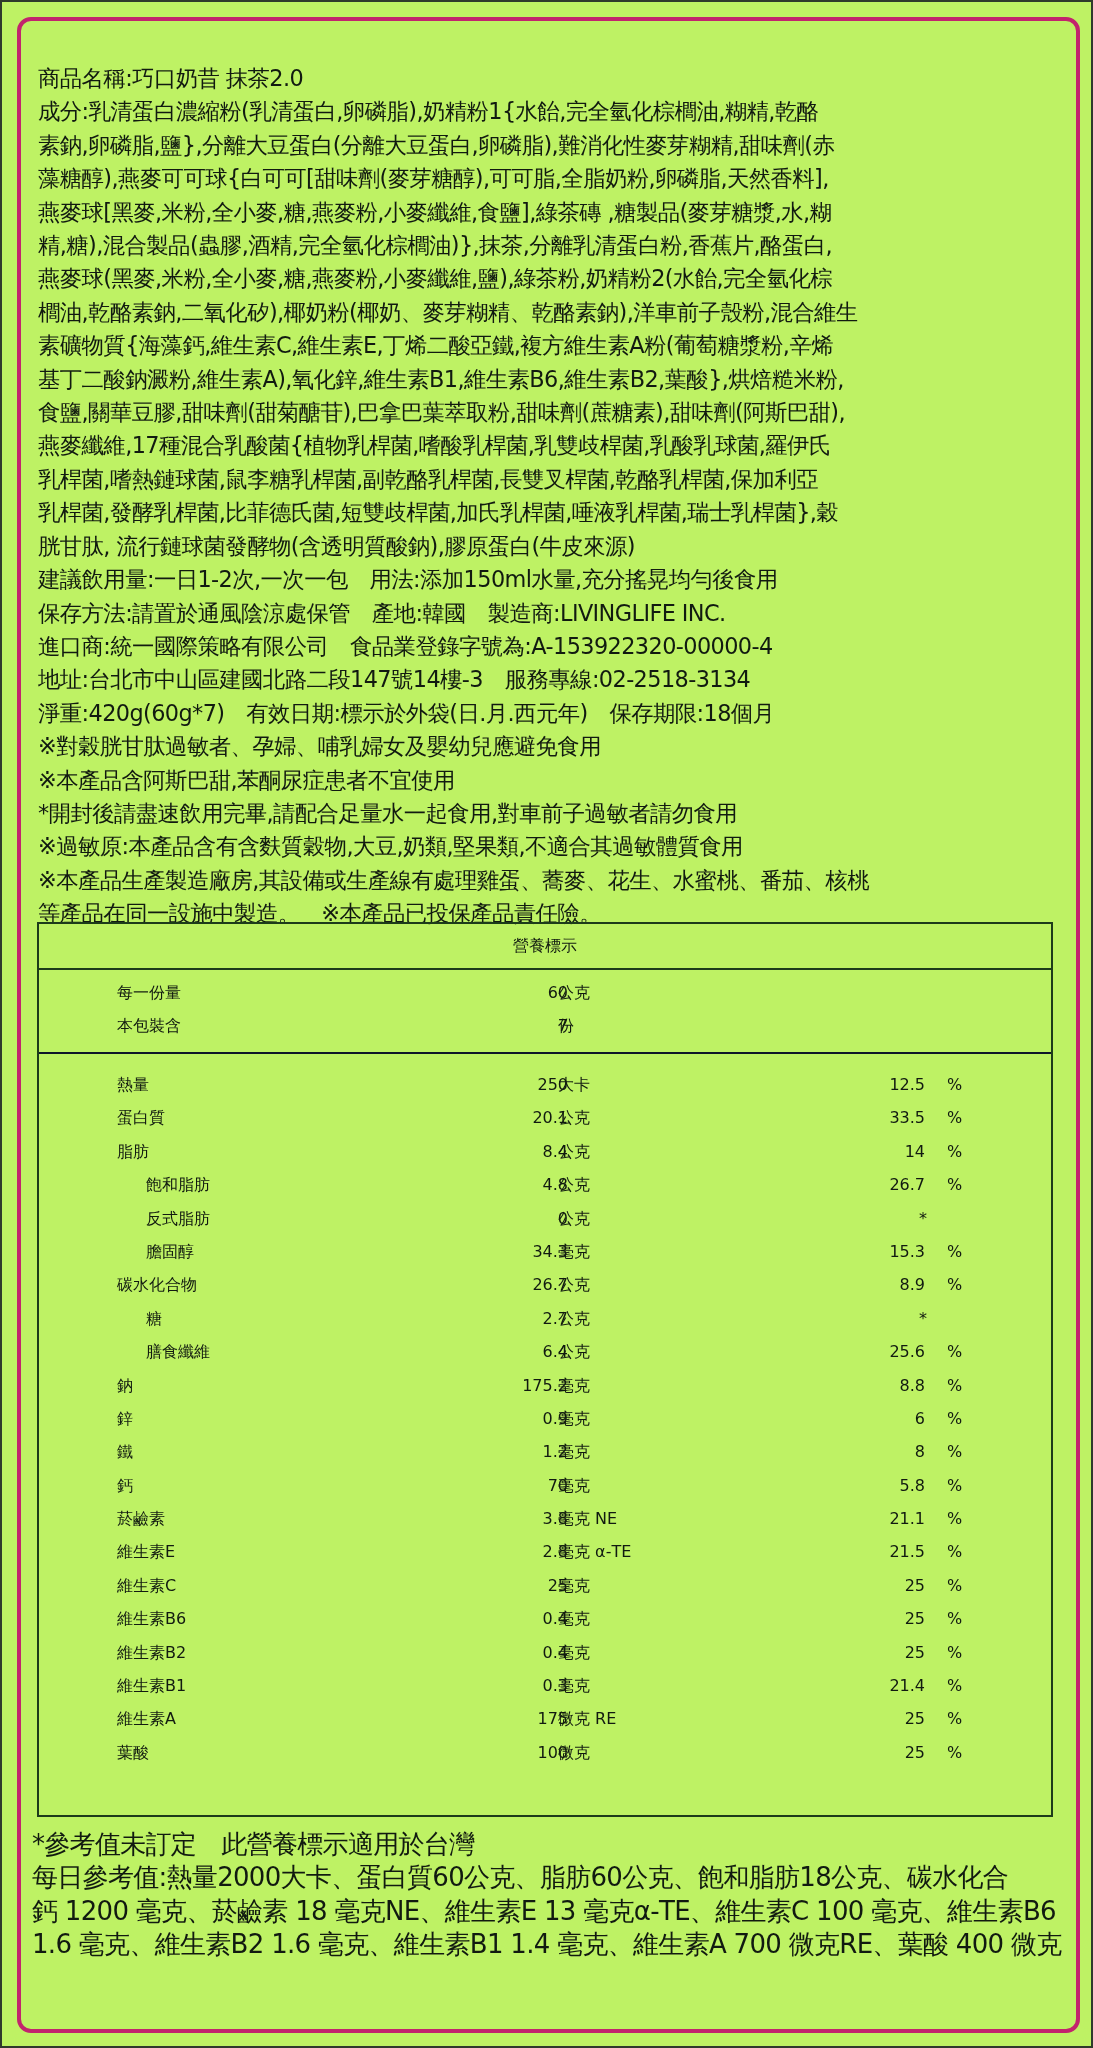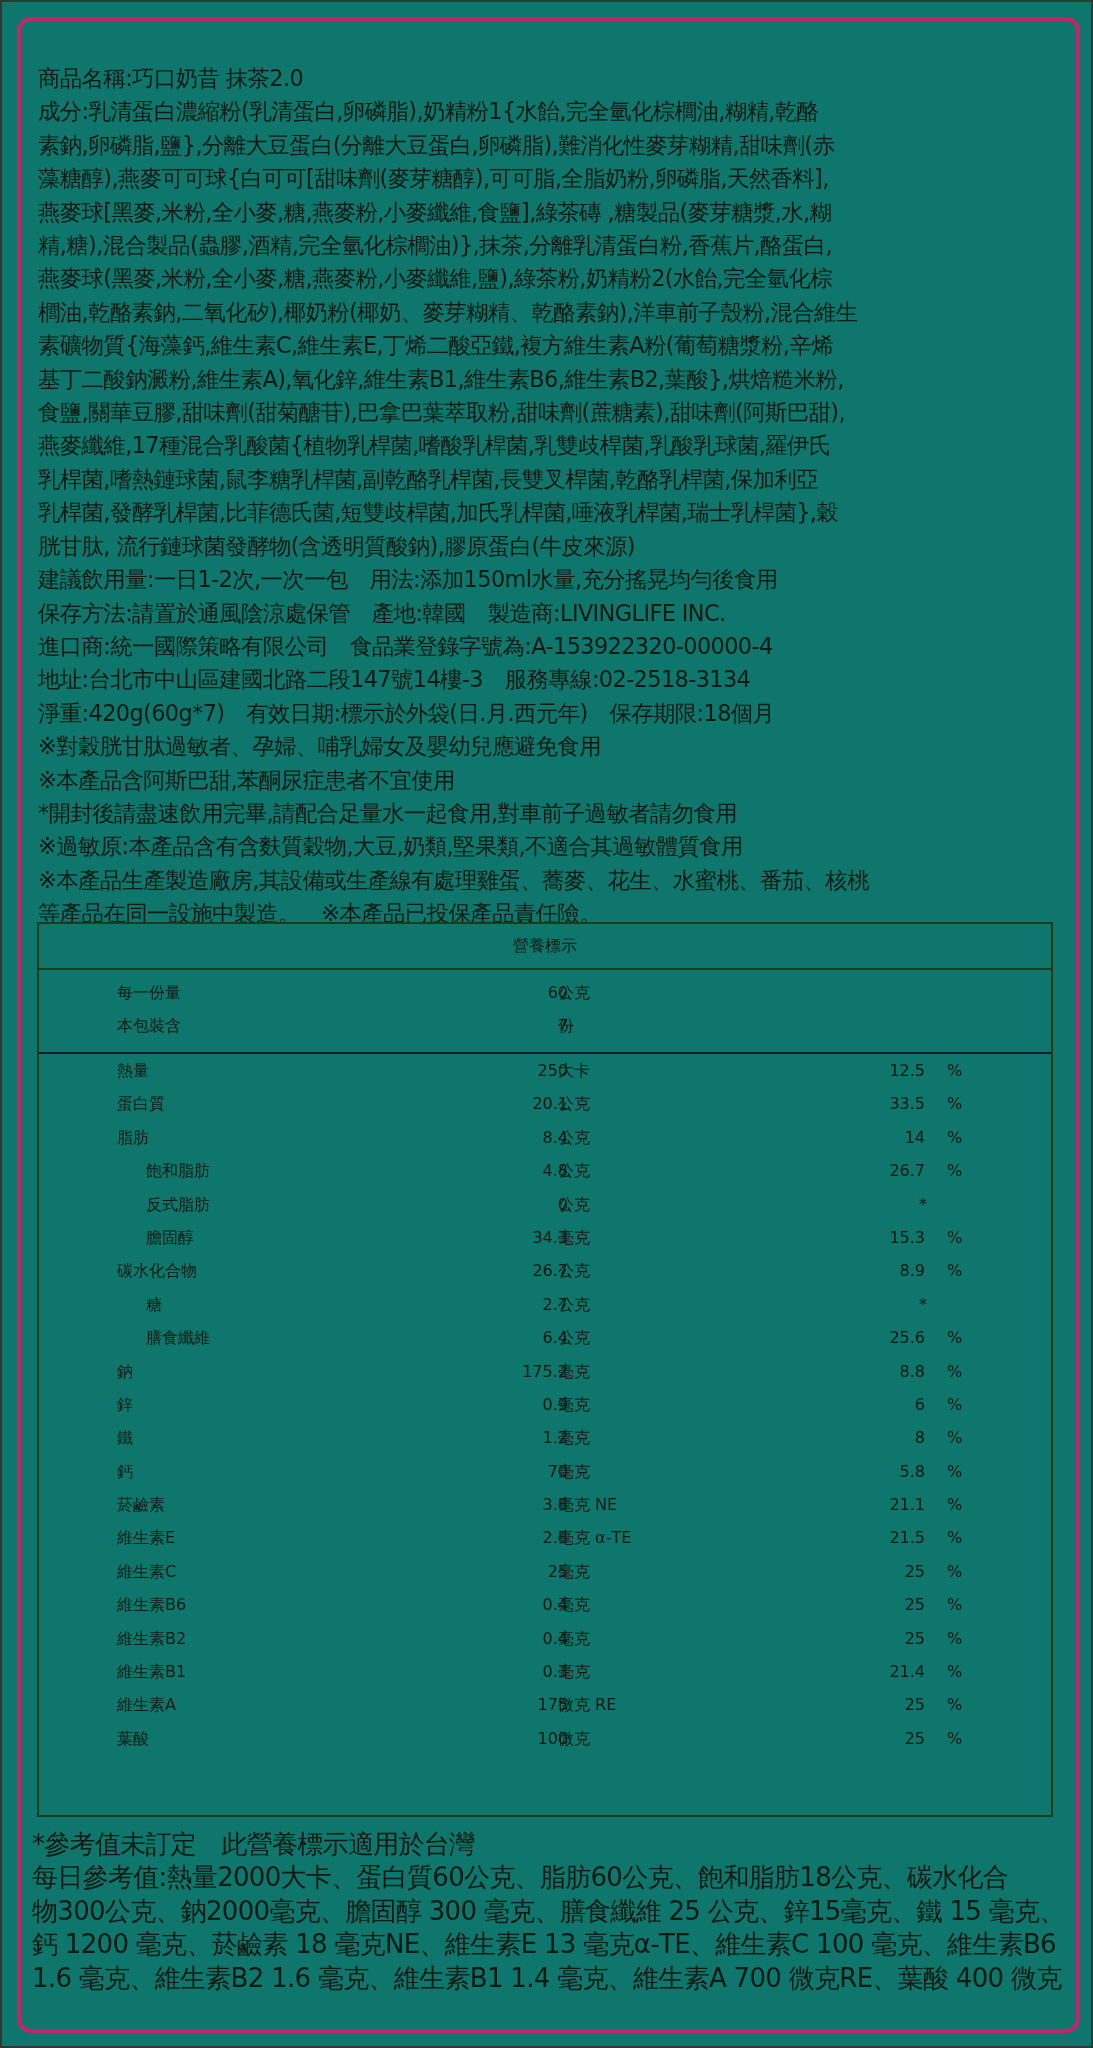--- a/index.html
+++ b/index.html
@@ -6,21 +6,21 @@
   body {
     width: 1093px; height: 2048px; overflow: hidden;
     background: #89c77f;
     font-family: "DejaVu Sans", "Liberation Sans", sans-serif;
     color: #111a10;
   }
   .outer {
     position: absolute; left: 0; top: 0;
     width: 1093px; height: 2048px; box-sizing: border-box;
     border: 2px solid #2f3a2c;
-    background: #0f766e;
+    background: #bef264;
   }
   .frame {
     position: absolute; left: 15px; top: 15px;
     width: 1063px; height: 2016px; box-sizing: border-box;
     border: 4px solid #c2246d;
     border-radius: 14px;
   }
   .content {
     position: absolute; left: 36px; top: 60px; width: 1030px;
     font-size: 22.4px; line-height: 33.4px;
@@ -45,21 +45,21 @@
   .c-name.sub { left: 107px; }
   .c-val { position: absolute; right: calc(1023px - 540px); text-align: right; }
   .c-unit { position: absolute; left: 519px; }
   .c-pct { position: absolute; right: calc(1023px - 897px); text-align: right; }
   .c-pctsign { position: absolute; left: 908px; }
   .c-star { position: absolute; left: 880px; }
   .nt-serving .row:first-child { margin-top: 6px; }
   .nt-head .row { margin-top: 4px; }
   .h-perserv { position: absolute; left: 519px; }
   .h-dv { position: absolute; left: 706px; }
-  .nt-body { padding-top: 0; }
+  .nt-body { padding-top: 14px; }
 
   .footer {
     position: absolute; left: 30px; top: 1826px; width: 1040px;
     font-size: 26px; line-height: 33.4px; letter-spacing: -0.7px;
   }
   .footer p { margin: 0; }
 </style>
 </head>
 <body>
 
@@ -259,17 +259,16 @@
           <span class="c-unit">微克</span>
           <span class="c-pct">25</span>
           <span class="c-pctsign">%</span>
         </div>
       </div>
   </div>
 
   <div class="footer">
     <p>*參考值未訂定　此營養標示適用於台灣</p>
     <p>每日參考值:熱量2000大卡、蛋白質60公克、脂肪60公克、飽和脂肪18公克、碳水化合</p>
-    <p>物300公克、鈉2000毫克、膽固醇 300 毫克、膳食纖維 25 公克、鋅15毫克、鐵 15 毫克、</p>
     <p>鈣 1200 毫克、菸鹼素 18 毫克NE、維生素E 13 毫克α-TE、維生素C 100 毫克、維生素B6</p>
     <p>1.6 毫克、維生素B2 1.6 毫克、維生素B1 1.4 毫克、維生素A 700 微克RE、葉酸 400 微克</p>
   </div>
 </div>
 
 </body></html>

